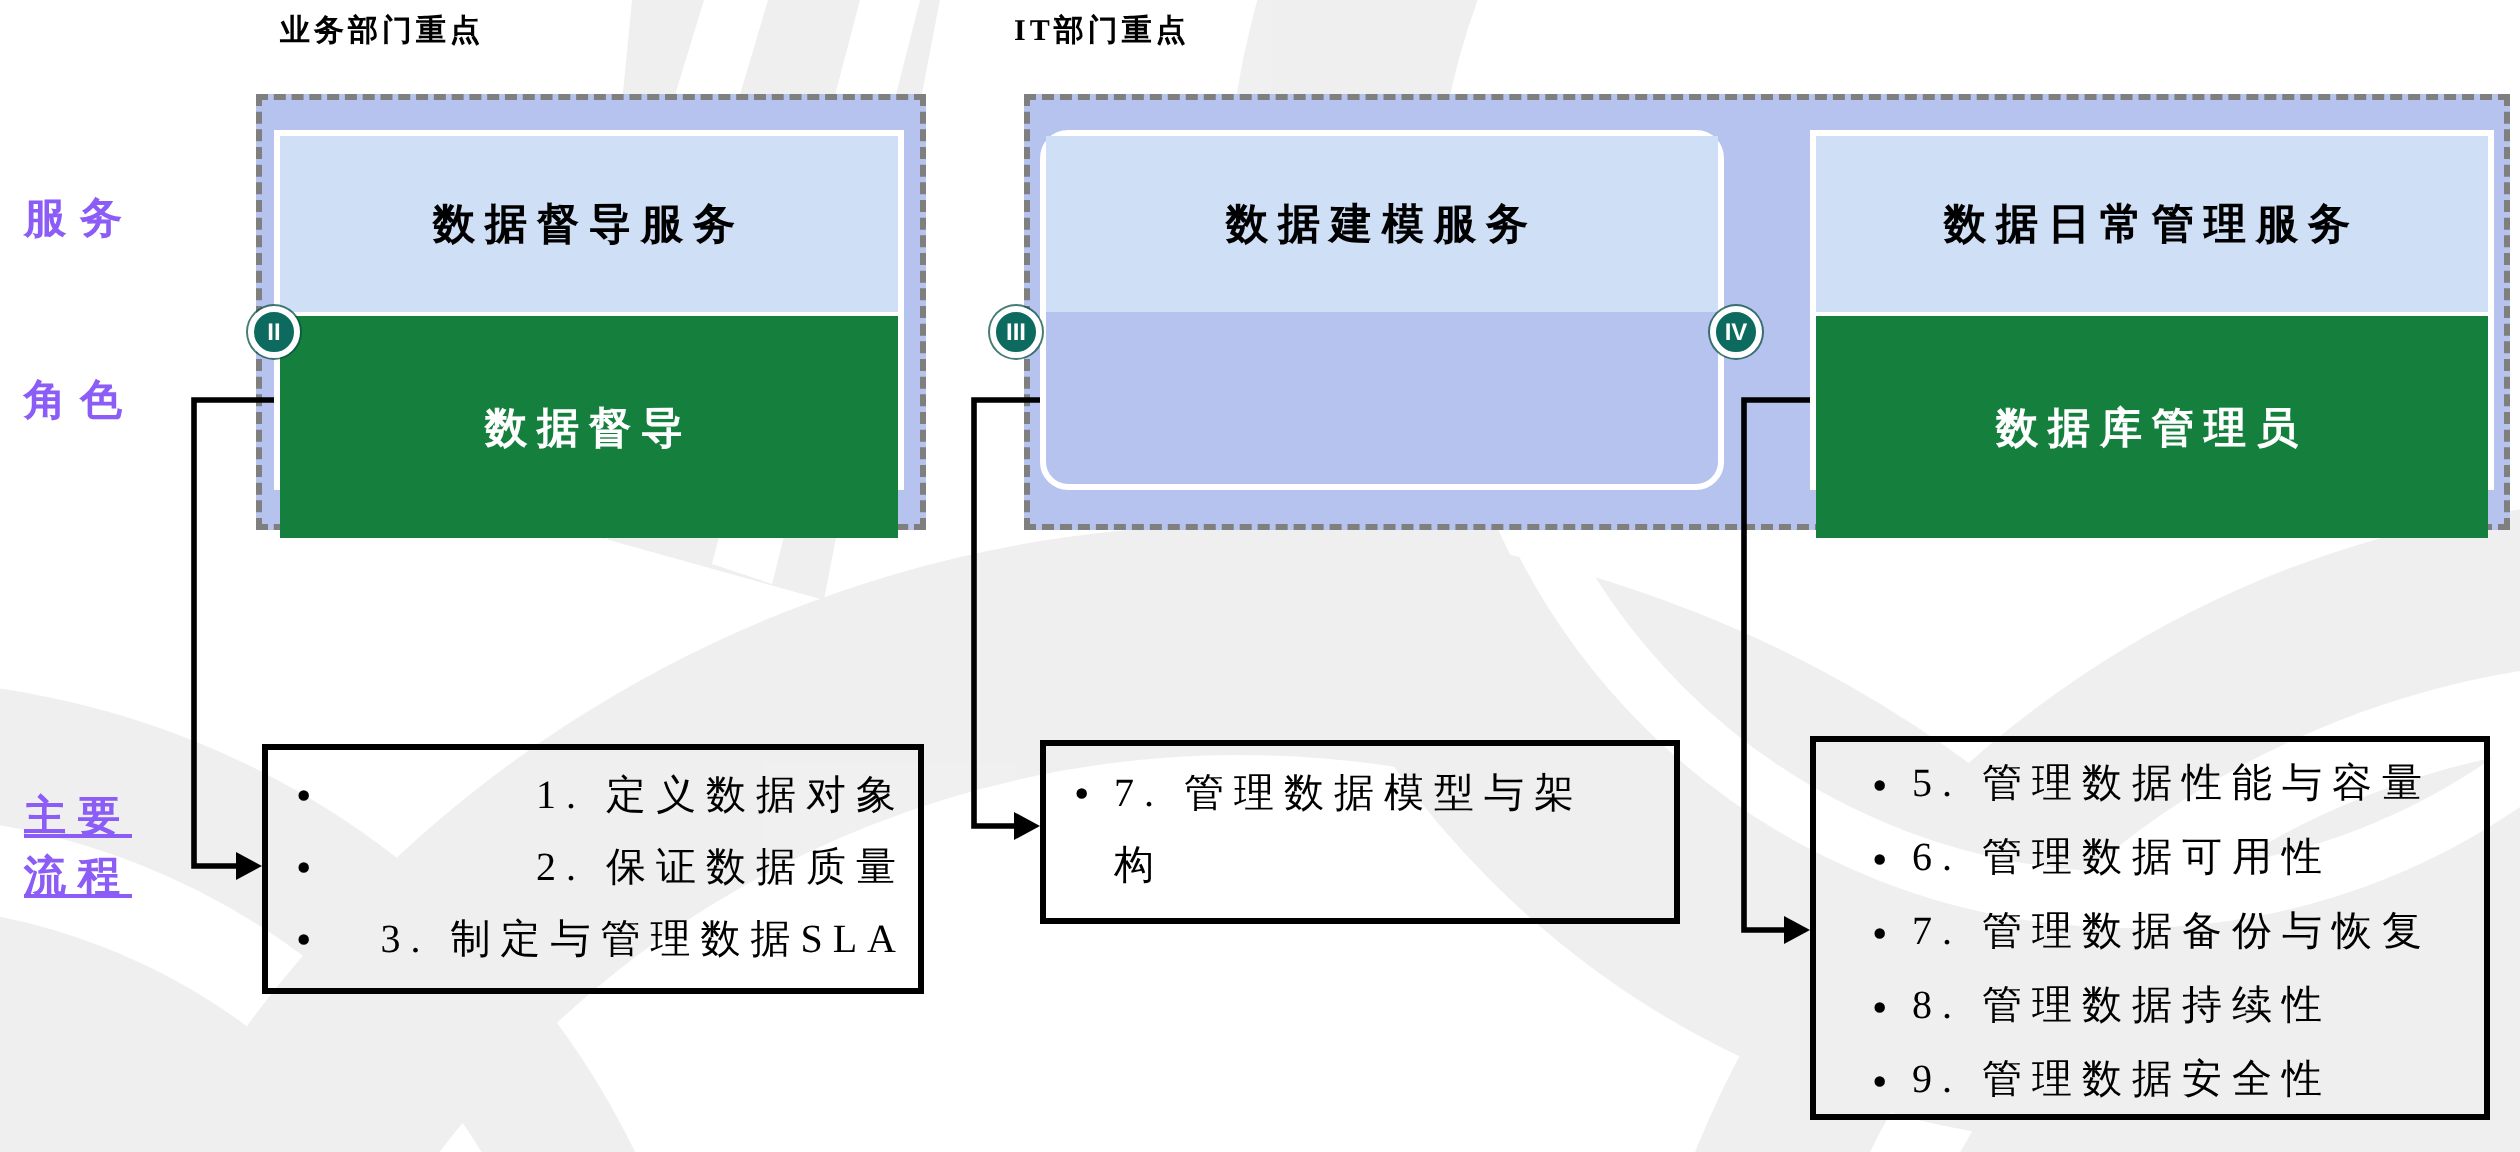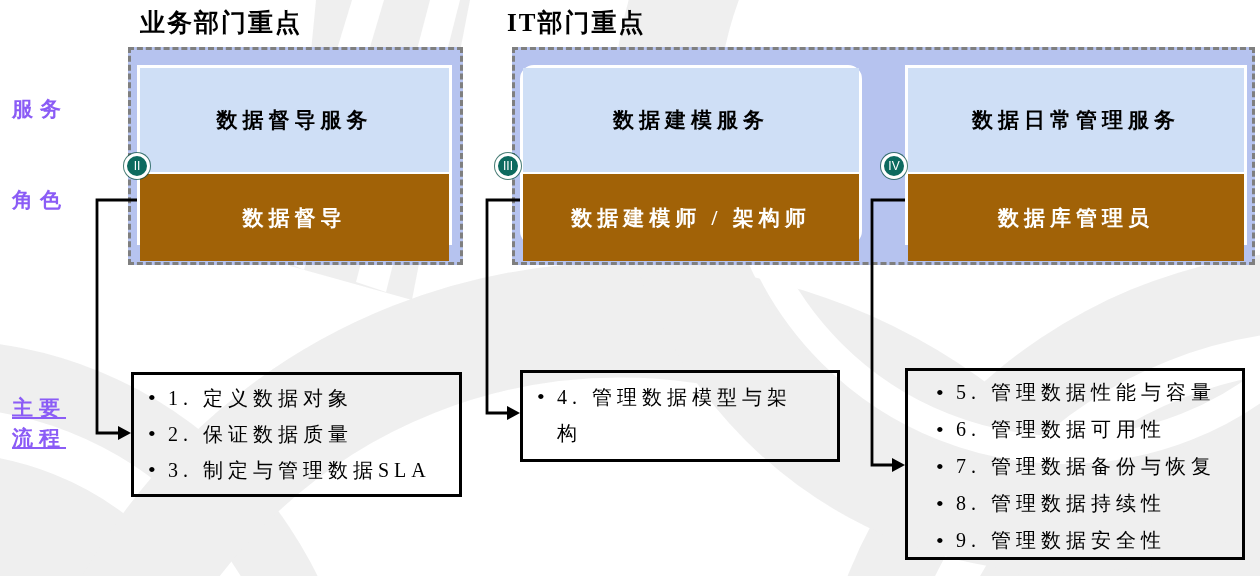--- a/index.html
+++ b/index.html
@@ -5,21 +5,21 @@
   * { margin:0; padding:0; box-sizing:border-box; }
   html,body { width:1260px; height:576px; background:#fff; overflow:hidden; }
   body { font-family:"Liberation Serif","DejaVu Serif",serif; position:relative; }
 
   .canvas { position:absolute; left:0; top:0; width:1260px; height:576px; }
 
   
   .watermark { position:absolute; left:0; top:0; z-index:0; }
 
   
-  .col-header { position:absolute; font-size:25px; font-weight:bold; color:#000;
+  .col-header { position:absolute; font-size:15px; font-weight:bold; color:#000;
                 letter-spacing:2px; z-index:4; white-space:nowrap; }
   .hdr-business { left:140px; top:6px; }
   .hdr-it       { left:507px; top:6px; }
 
   .row-label { position:absolute; font-size:21px; font-weight:bold; color:#8b5cf6;
                letter-spacing:7px; z-index:4; }
   .lbl-service { left:12px; top:95px; }
   .lbl-role    { left:12px; top:186px; }
   .lbl-process { left:12px; top:393px; width:62px; line-height:30px; letter-spacing:6px;text-decoration:underline; }
 
@@ -27,45 +27,45 @@
   .group { position:absolute; background:#b6c3ef; border:3px dashed #7f7f7f; z-index:1; }
   .group-business { left:128px; top:47px; width:335px; height:218px; }
   .group-it       { left:512px; top:47px; width:743px; height:218px; }
 
   
   .unit { position:absolute; border:3px solid #fff; z-index:2; }
   .unit-1 { left:137px; top:65px; width:315px; height:180px; }
   .unit-2 { left:520px; top:65px; width:342px; height:180px;border-radius:14px; }
   .unit-3 { left:905px; top:65px; width:342px; height:180px; }
 
-  .service-cell { height:104px; background:#cfdff6; display:flex; align-items:center;
+  .service-cell { height:88px; background:#cfdff6; display:flex; align-items:center;
                   justify-content:center; font-size:21px; font-weight:bold; color:#000;
                   letter-spacing:5px; }
-  .role-cell    { height:89px; background:#a16207; border-top:2px solid #fff;
+  .role-cell    { height:113px; background:#15803d; border-top:2px solid #fff;
                   display:flex; align-items:center; justify-content:center;
                   font-size:21px; font-weight:bold; color:#fff; letter-spacing:5px; }
 
   
   .badge { position:absolute; width:26px; height:26px; border-radius:50%;
            background:#0d6a5f; border:3px solid #fff;
            box-shadow:0 0 0 1px rgba(10,80,70,.75);
            display:flex; align-items:center; justify-content:center;
            color:#fff; font-family:"Liberation Sans",sans-serif;
-           font-size:12px; font-weight:normal; z-index:5;
+           font-size:12px; font-weight:bold; z-index:5;
            transform:translate(-50%,-50%); }
   .badge-1 { left:137px; top:166px; }
   .badge-2 { left:508px; top:166px; }
-  .badge-3 { left:894px; top:166px; }
+  .badge-3 { left:868px; top:166px; }
 
   
   .connectors { position:absolute; left:0; top:0; z-index:3; pointer-events:none; }
 
   
   .pbox { position:absolute; background:transparent; border:3px solid #000; z-index:3; }
-  .pbox-1 { left:131px; top:372px; width:331px; height:125px; padding:5px 6px 0 12px; }
+  .pbox-1 { left:131px; top:372px; width:331px; height:125px; padding:5px 6px 0 12px;text-align:right; }
   .pbox-2 { left:520px; top:370px; width:320px; height:92px;  padding:6px 6px 0 12px; }
   .pbox-3 { left:905px; top:368px; width:340px; height:192px; padding:3px 4px 0 26px; }
 
   .pbox ul { list-style:none; }
   .pbox li { position:relative; padding-left:22px; font-size:20px; color:#000;
              letter-spacing:5px; line-height:36px; }
   .pbox-3 li { line-height:37px; }
   .pbox li::before { content:"\2022"; position:absolute; left:2px; top:0;
                      letter-spacing:0; font-size:22px; }
   .pbox-2 li { max-width:268px; }
@@ -99,21 +99,20 @@
 
   <div class="group group-business"></div>
   <div class="group group-it"></div>
 
   <div class="unit unit-1">
     <div class="service-cell">数据督导服务</div>
     <div class="role-cell">数据督导</div>
   </div>
   <div class="unit unit-2">
     <div class="service-cell">数据建模服务</div>
-    <div class="role-cell">数据建模师 / 架构师</div>
   </div>
   <div class="unit unit-3">
     <div class="service-cell">数据日常管理服务</div>
     <div class="role-cell">数据库管理员</div>
   </div>
 
   <div class="badge badge-1">II</div>
   <div class="badge badge-2">III</div>
   <div class="badge badge-3">IV</div>
 
@@ -132,21 +131,21 @@
 
   <div class="pbox pbox-1">
     <ul>
       <li>1. 定义数据对象</li>
       <li>2. 保证数据质量</li>
       <li>3. 制定与管理数据SLA</li>
     </ul>
   </div>
   <div class="pbox pbox-2">
     <ul>
-      <li>4. 管理数据模型与架构</li>
+      <li>7. 管理数据模型与架构</li>
     </ul>
   </div>
   <div class="pbox pbox-3">
     <ul>
       <li>5. 管理数据性能与容量</li>
       <li>6. 管理数据可用性</li>
       <li>7. 管理数据备份与恢复</li>
       <li>8. 管理数据持续性</li>
       <li>9. 管理数据安全性</li>
     </ul>

